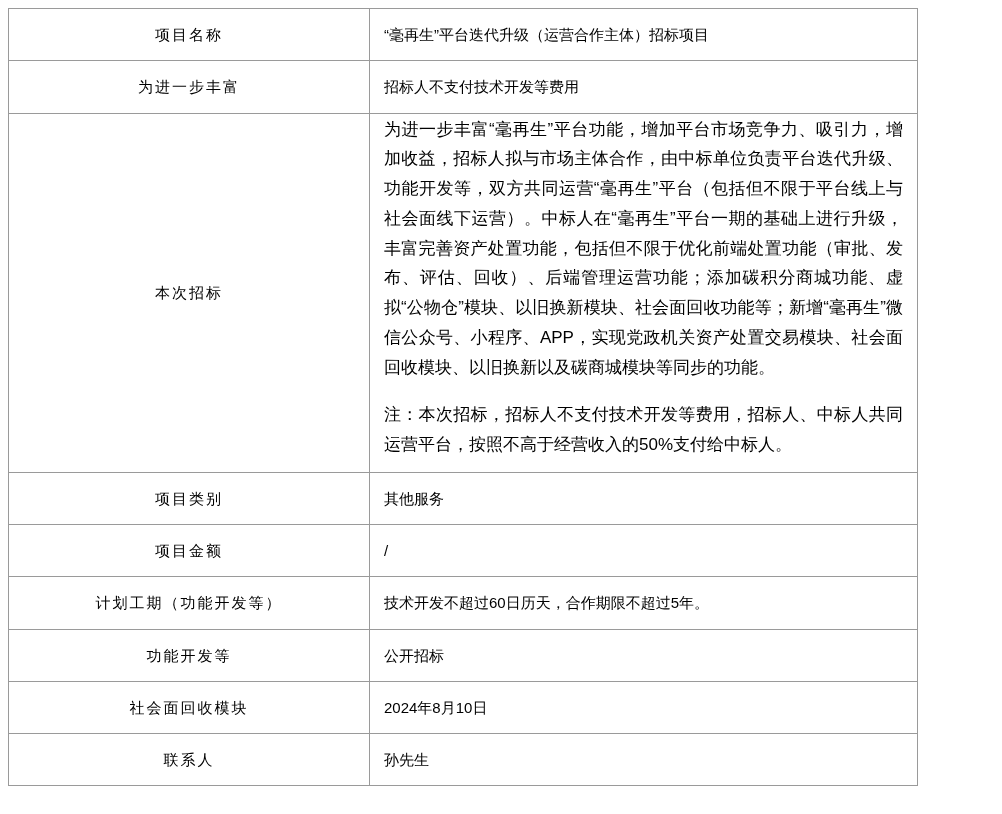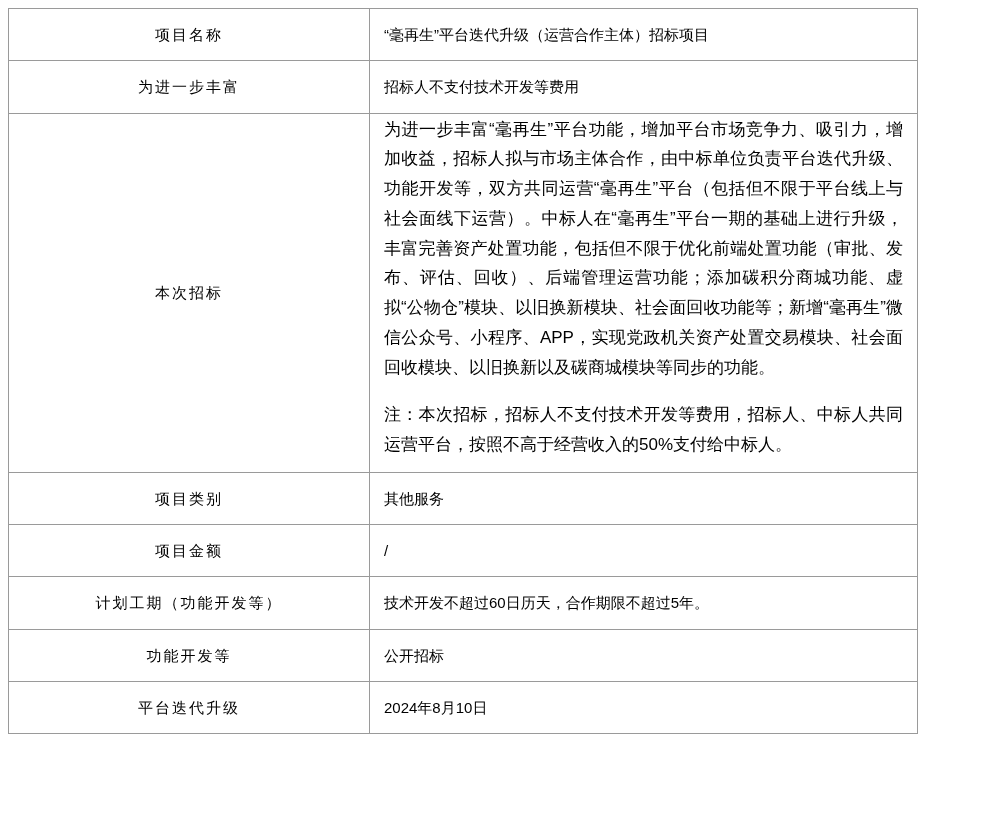--- a/index.html
+++ b/index.html
@@ -82,17 +82,21 @@
     </tr>
     <tr class="row-name">
       <td class="label-cell">计划工期（功能开发等）</td>
       <td class="value-cell">技术开发不超过60日历天，合作期限不超过5年。</td>
     </tr>
     <tr class="row-name">
       <td class="label-cell">功能开发等</td>
       <td class="value-cell">公开招标</td>
     </tr>
     <tr class="row-name">
-      <td class="label-cell">平台迭代升级</td>
+      <td class="label-cell">社会面回收模块</td>
       <td class="value-cell">2024年8月10日</td>
+    </tr>
+    <tr class="row-name">
+      <td class="label-cell">联系人</td>
+      <td class="value-cell">孙先生</td>
     </tr>
   </tbody>
 </table>
 
 </body></html>

